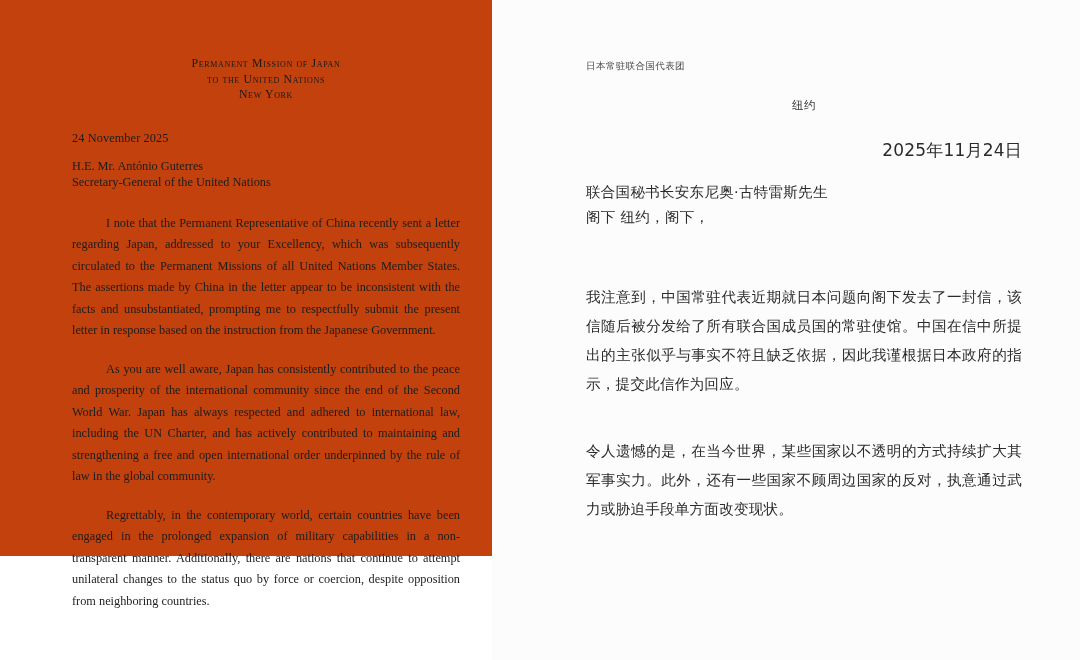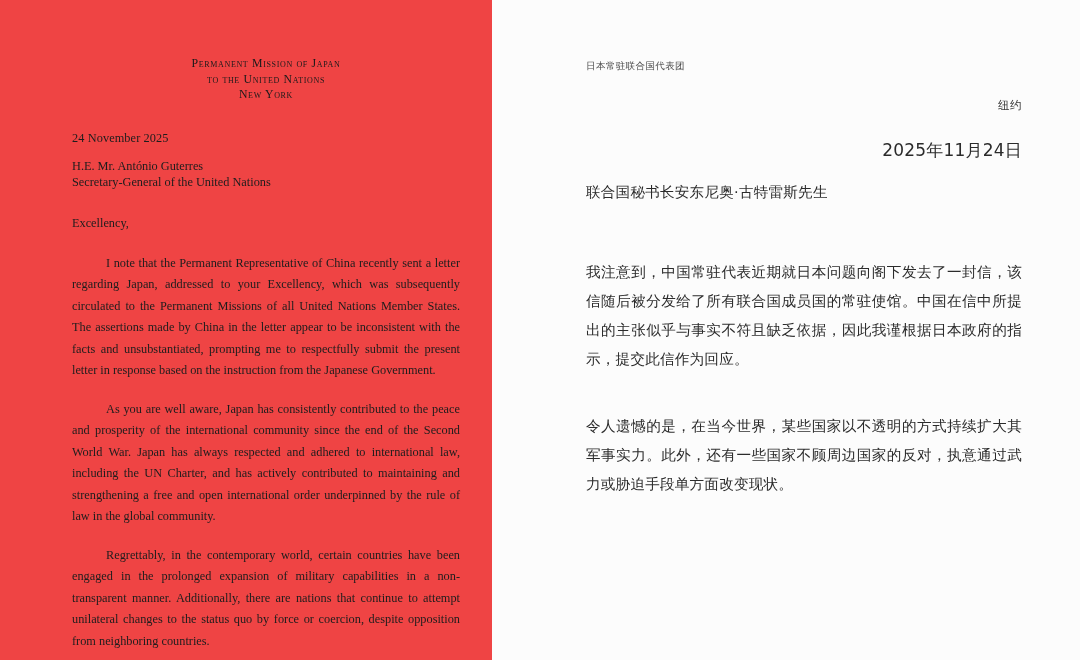--- a/index.html
+++ b/index.html
@@ -18,22 +18,22 @@
     width: 1080px;
     height: 660px;
     background: #ffffff;
     display: flex;
   }
 
   
   .panel-en {
     position: relative;
     width: 492px;
-    height: 660px;
-    background: #ef4444;
+    height: 556px;
+    background: #c2410c;
     box-sizing: border-box;
     padding-left: 36px;
   }
   .en-inner {
     position: absolute;
     left: 72px;
     top: 0;
     width: 388px;
   }
   .letterhead {
@@ -103,21 +103,21 @@
     font-size: 9.5px;
     color: #4a4a4a;
     letter-spacing: 0.4px;
     text-align: left;
   }
   .zh-city {
     margin-top: 25px;
     font-family: "DejaVu Sans", sans-serif;
     font-size: 11.5px;
     color: #3a3a3a;
-    text-align: right;
+    text-align: center;
     letter-spacing: 0.5px;
   }
   .zh-date {
     margin-top: 26px;
     font-family: "DejaVu Sans", sans-serif;
     font-size: 17px;
     color: #2b2b2b;
     text-align: right;
     letter-spacing: 0.2px;
   }
@@ -155,21 +155,20 @@
         <div class="letterhead-line l3">New York</div>
       </div>
 
       <div class="en-date">24 November 2025</div>
 
       <div class="en-address">
         <div>H.E. Mr. António Guterres</div>
         <div>Secretary-General of the United Nations</div>
       </div>
 
-      <div class="en-salutation">Excellency,</div>
 
       <div class="en-body">
         <p class="en-para">I note that the Permanent Representative of China recently sent a letter regarding Japan, addressed to your Excellency, which was subsequently circulated to the Permanent Missions of all United Nations Member States. The assertions made by China in the letter appear to be inconsistent with the facts and unsubstantiated, prompting me to respectfully submit the present letter in response based on the instruction from the Japanese Government.</p>
         <p class="en-para">As you are well aware, Japan has consistently contributed to the peace and prosperity of the international community since the end of the Second World War. Japan has always respected and adhered to international law, including the UN Charter, and has actively contributed to maintaining and strengthening a free and open international order underpinned by the rule of law in the global community.</p>
         <p class="en-para">Regrettably, in the contemporary world, certain countries have been engaged in the prolonged expansion of military capabilities in a non-transparent manner. Additionally, there are nations that continue to attempt unilateral changes to the status quo by force or coercion, despite opposition from neighboring countries.</p>
       </div>
 
     </div>
   </div>
 
@@ -177,20 +176,21 @@
     <div class="zh-inner">
 
       <div class="zh-org">日本常驻联合国代表团</div>
 
       <div class="zh-city">纽约</div>
 
       <div class="zh-date">2025年11月24日</div>
 
       <div class="zh-address">
         <div>联合国秘书长安东尼奥·古特雷斯先生</div>
+        <div>阁下 纽约，阁下，</div>
       </div>
 
       <div class="zh-body">
         <p class="zh-para">我注意到，中国常驻代表近期就日本问题向阁下发去了一封信，该信随后被分发给了所有联合国成员国的常驻使馆。中国在信中所提出的主张似乎与事实不符且缺乏依据，因此我谨根据日本政府的指示，提交此信作为回应。</p>
         <p class="zh-para">令人遗憾的是，在当今世界，某些国家以不透明的方式持续扩大其军事实力。此外，还有一些国家不顾周边国家的反对，执意通过武力或胁迫手段单方面改变现状。</p>
       </div>
 
     </div>
   </div>
 

